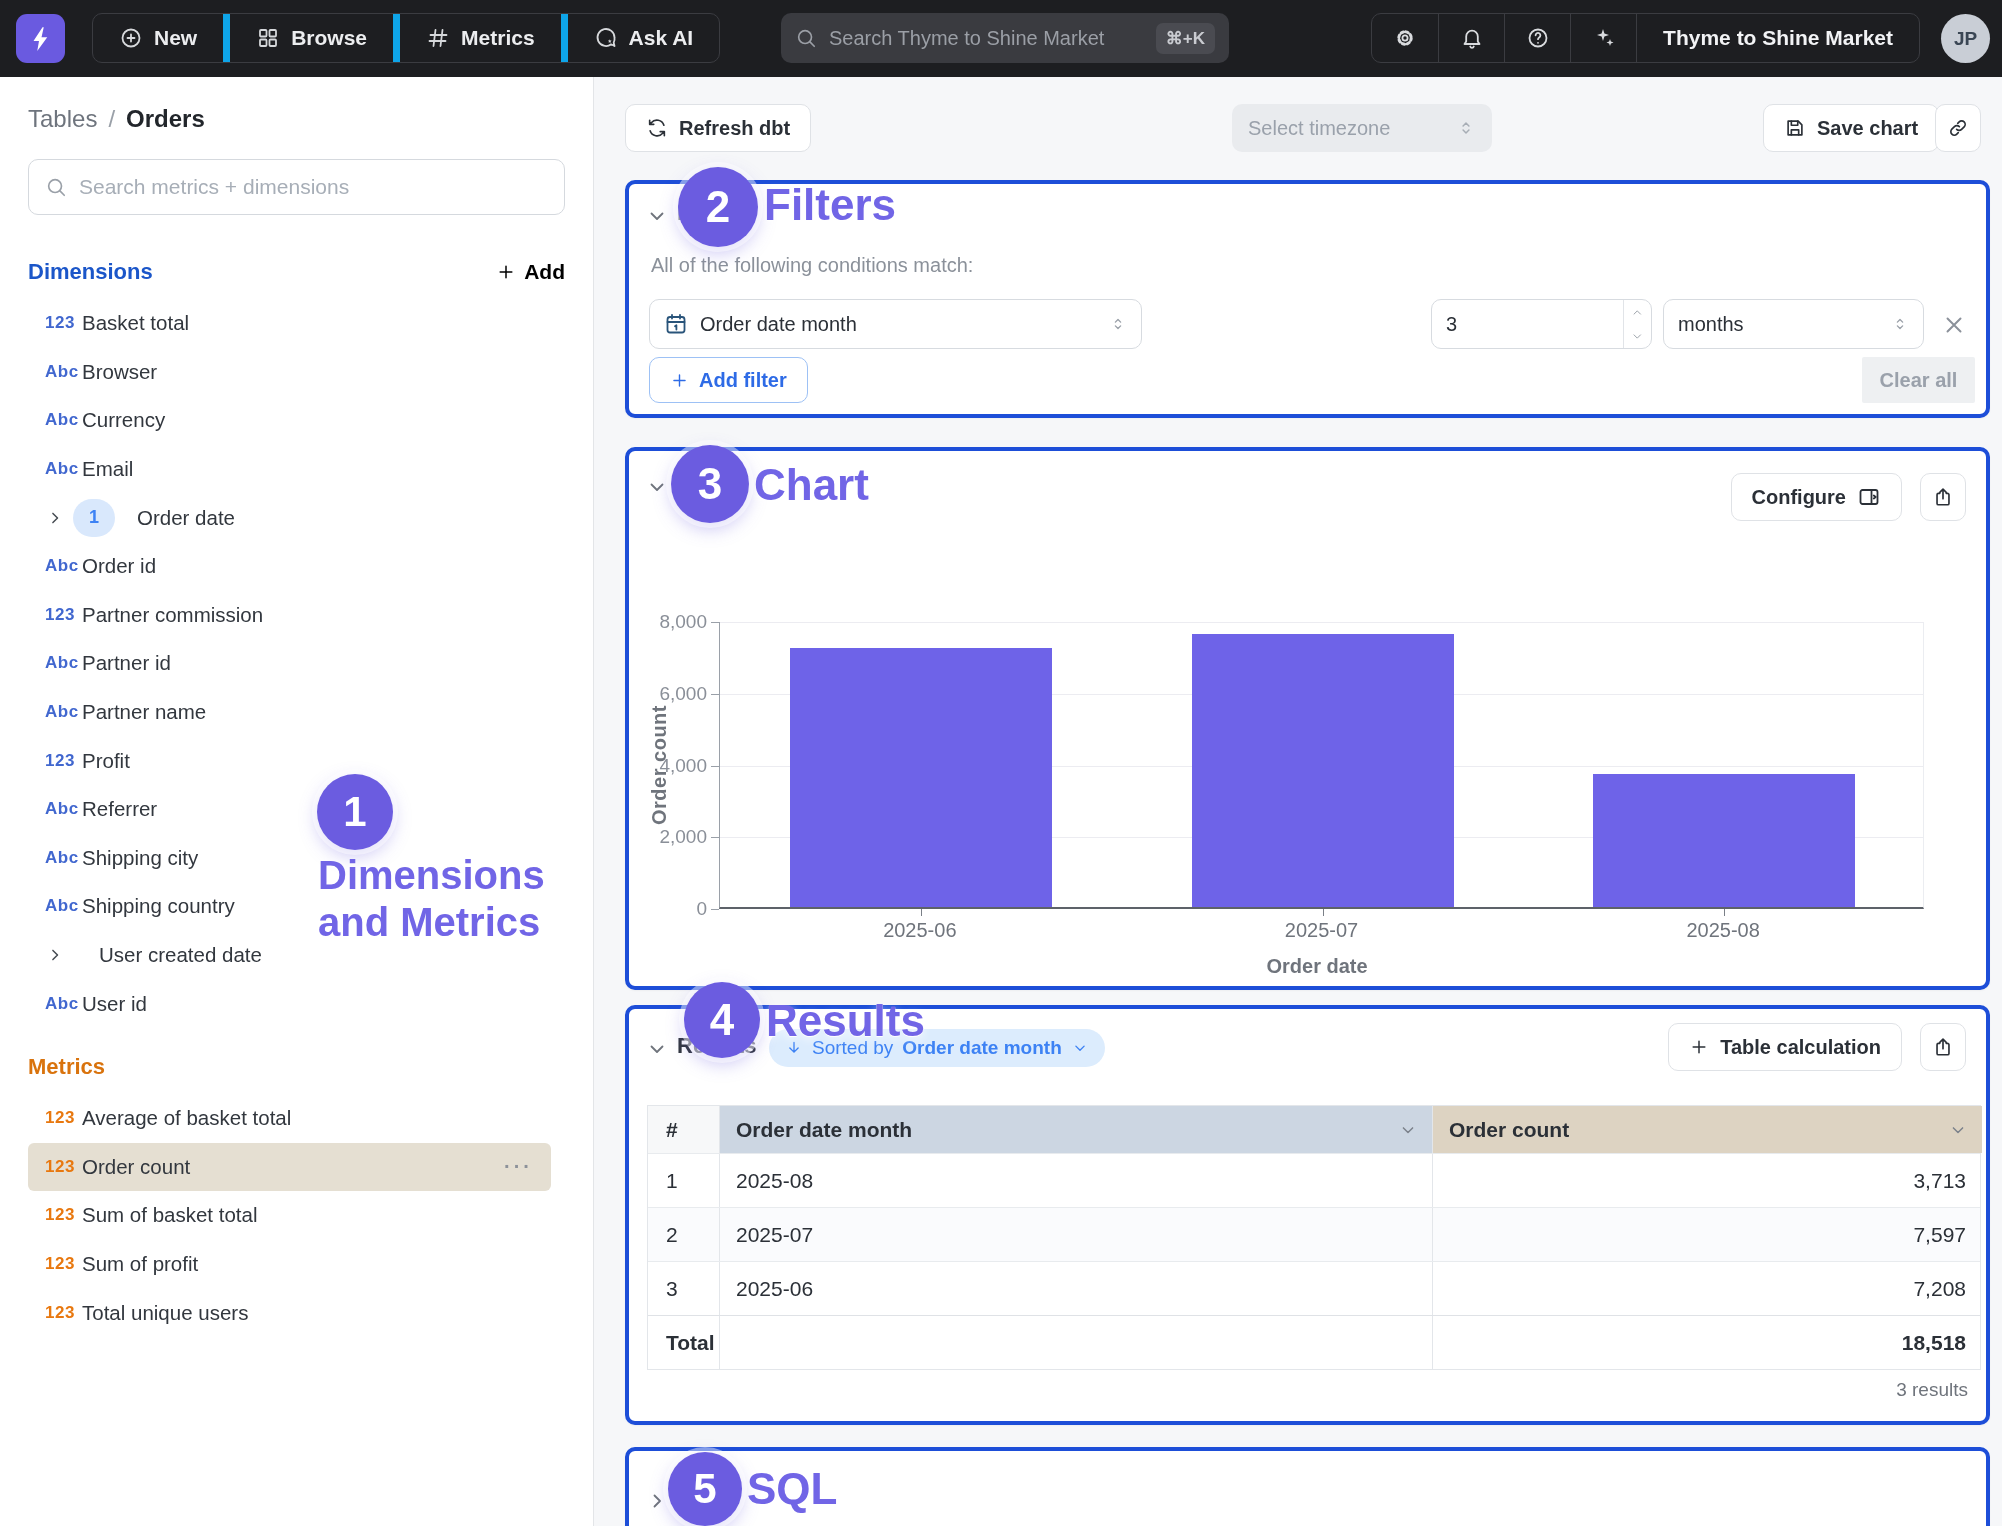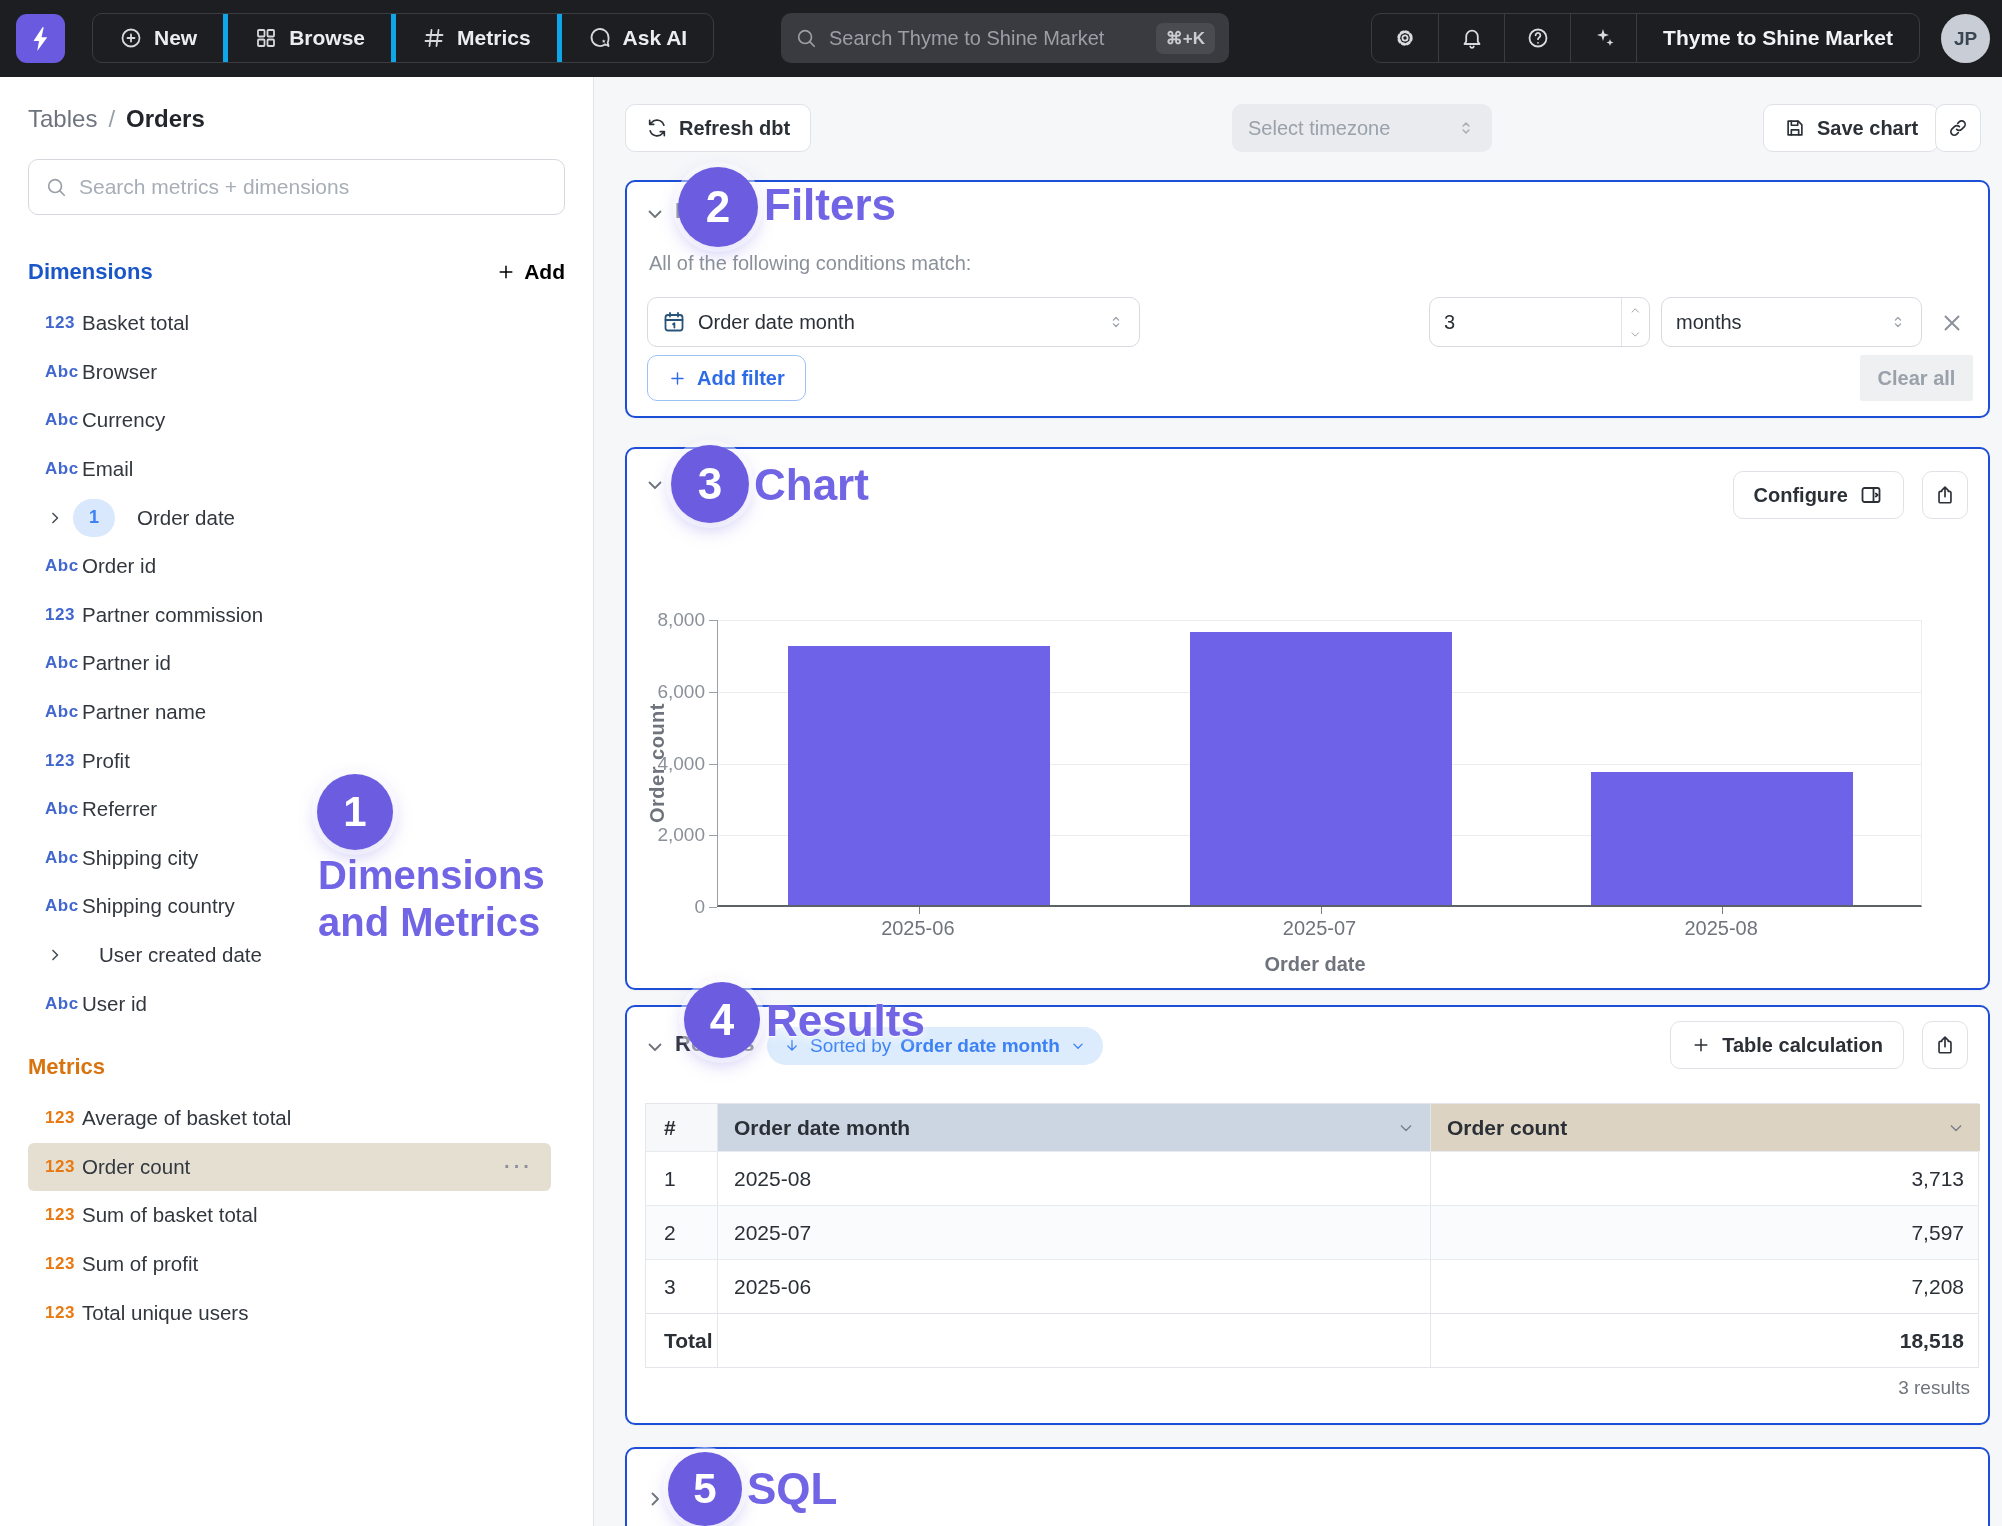--- a/index.html
+++ b/index.html
@@ -10,21 +10,21 @@
   
   .icon { display:inline-flex; align-items:center; justify-content:center; flex:none; }
   .icon svg { width:100%; height:100%; fill:none; stroke:currentColor; stroke-width:1.8; stroke-linecap:round; stroke-linejoin:round; }
 
   
   .topnav { position:absolute; left:0; top:0; width:2002px; height:77px; background:#1d1e21; display:flex; align-items:center; }
   .logo { position:absolute; left:16px; top:14px; width:49px; height:49px; border-radius:11px; background:#6A5AE0; color:#fff; display:flex; align-items:center; justify-content:center; }
   .logo .icon { width:30px; height:30px; }
   .nav-group { position:absolute; left:92px; top:13px; height:50px; display:flex; border:1px solid #3b3c41; border-radius:10px; overflow:hidden; }
   .nav-item { display:flex; align-items:center; gap:11px; padding:0 26px; color:#ecedef; font-size:21px; font-weight:600; cursor:pointer;justify-content:center; }
-  .nav-item + .nav-item { border-left:5px solid #0ea5e9; }
+  .nav-item + .nav-item { border-left:7px solid #0ea5e9; }
   .nav-item .icon { width:24px; height:24px; color:#d6d8db; }
   .topnav-search { position:absolute; left:781px; top:13px; width:448px; height:50px; background:#3a3b40; border-radius:10px; display:flex; align-items:center; padding:0 14px; gap:12px; }
   .topnav-search .icon { width:22px; height:22px; color:#9b9fa6; }
   .topnav-search input { flex:1; background:transparent; border:none; outline:none; color:#d8dade; font-size:20px; font-family:inherit; }
   .topnav-search input::placeholder { color:#9b9fa6; }
   .kbd { background:#4a4b51; color:#c9cbd0; border-radius:7px; font-size:17px; font-weight:600; padding:5px 10px; }
   .topnav-right { position:absolute; right:82px; top:13px; height:50px; display:flex; border:1px solid #3b3c41; border-radius:10px; overflow:hidden; }
   .tn-cell { display:flex; align-items:center; justify-content:center; width:66px; color:#d9dbde; cursor:pointer; }
   .tn-cell + .tn-cell { border-left:1px solid #3b3c41; }
   .tn-cell .icon { width:24px; height:24px; }
@@ -72,21 +72,21 @@
   .tz-select .icon { margin-left:auto; width:20px; height:20px; color:#a7adb5; }
   .run-btn { position:absolute; left:908px; top:27px; height:48px; background:#3b78e7; border-radius:10px; color:#fff; display:flex; align-items:stretch; cursor:pointer; }
   .run-main { display:flex; align-items:center; gap:12px; padding:0 20px; font-size:20px; font-weight:600; }
   .run-main .icon { width:20px; height:20px; stroke-width:2; }
   .run-caret { width:44px; display:flex; align-items:center; justify-content:center; border-left:1px solid rgba(255,255,255,.35); }
   .run-caret .icon { width:18px; height:18px; stroke-width:2.4; }
   .save-btn { position:absolute; left:1169px; top:27px; }
   .save-btn .icon { width:22px; height:22px; }
   .link-btn { position:absolute; left:1341px; top:27px; }
 
-  .card { position:absolute; left:31px; width:1365px; background:#fff; border:2px solid #1d4ed8; border-radius:10px; box-shadow:0 1px 2px rgba(20,24,33,.04); }
+  .card { position:absolute; left:31px; width:1365px; background:#fff; border:4px solid #1d4ed8; border-radius:10px; box-shadow:0 1px 2px rgba(20,24,33,.04); }
   .card-chevron { position:absolute; left:16px; width:24px; height:24px; color:#6f747c; stroke-width:2.2; cursor:pointer; }
   .card-title { position:absolute; left:48px; font-size:22px; font-weight:700; color:#32373e; }
 
   
   .filters-card { top:103px; height:238px; }
   .cond-text { position:absolute; left:22px; top:70px; font-size:20px; color:#8b919a; }
   .fctrl { position:absolute; top:115px; height:50px; background:#fff; border:1px solid #d7dbe0; border-radius:10px; display:flex; align-items:center; padding:0 14px; font-size:20px; color:#2b3037; cursor:pointer; }
   .fctrl .caret { margin-left:auto; width:18px; height:18px; color:#9aa0a8; stroke-width:2; }
   .cal-icon { width:24px; height:24px; color:#29547a; margin-right:12px; stroke-width:2.1; }
   .f-field { left:20px; width:493px; }

